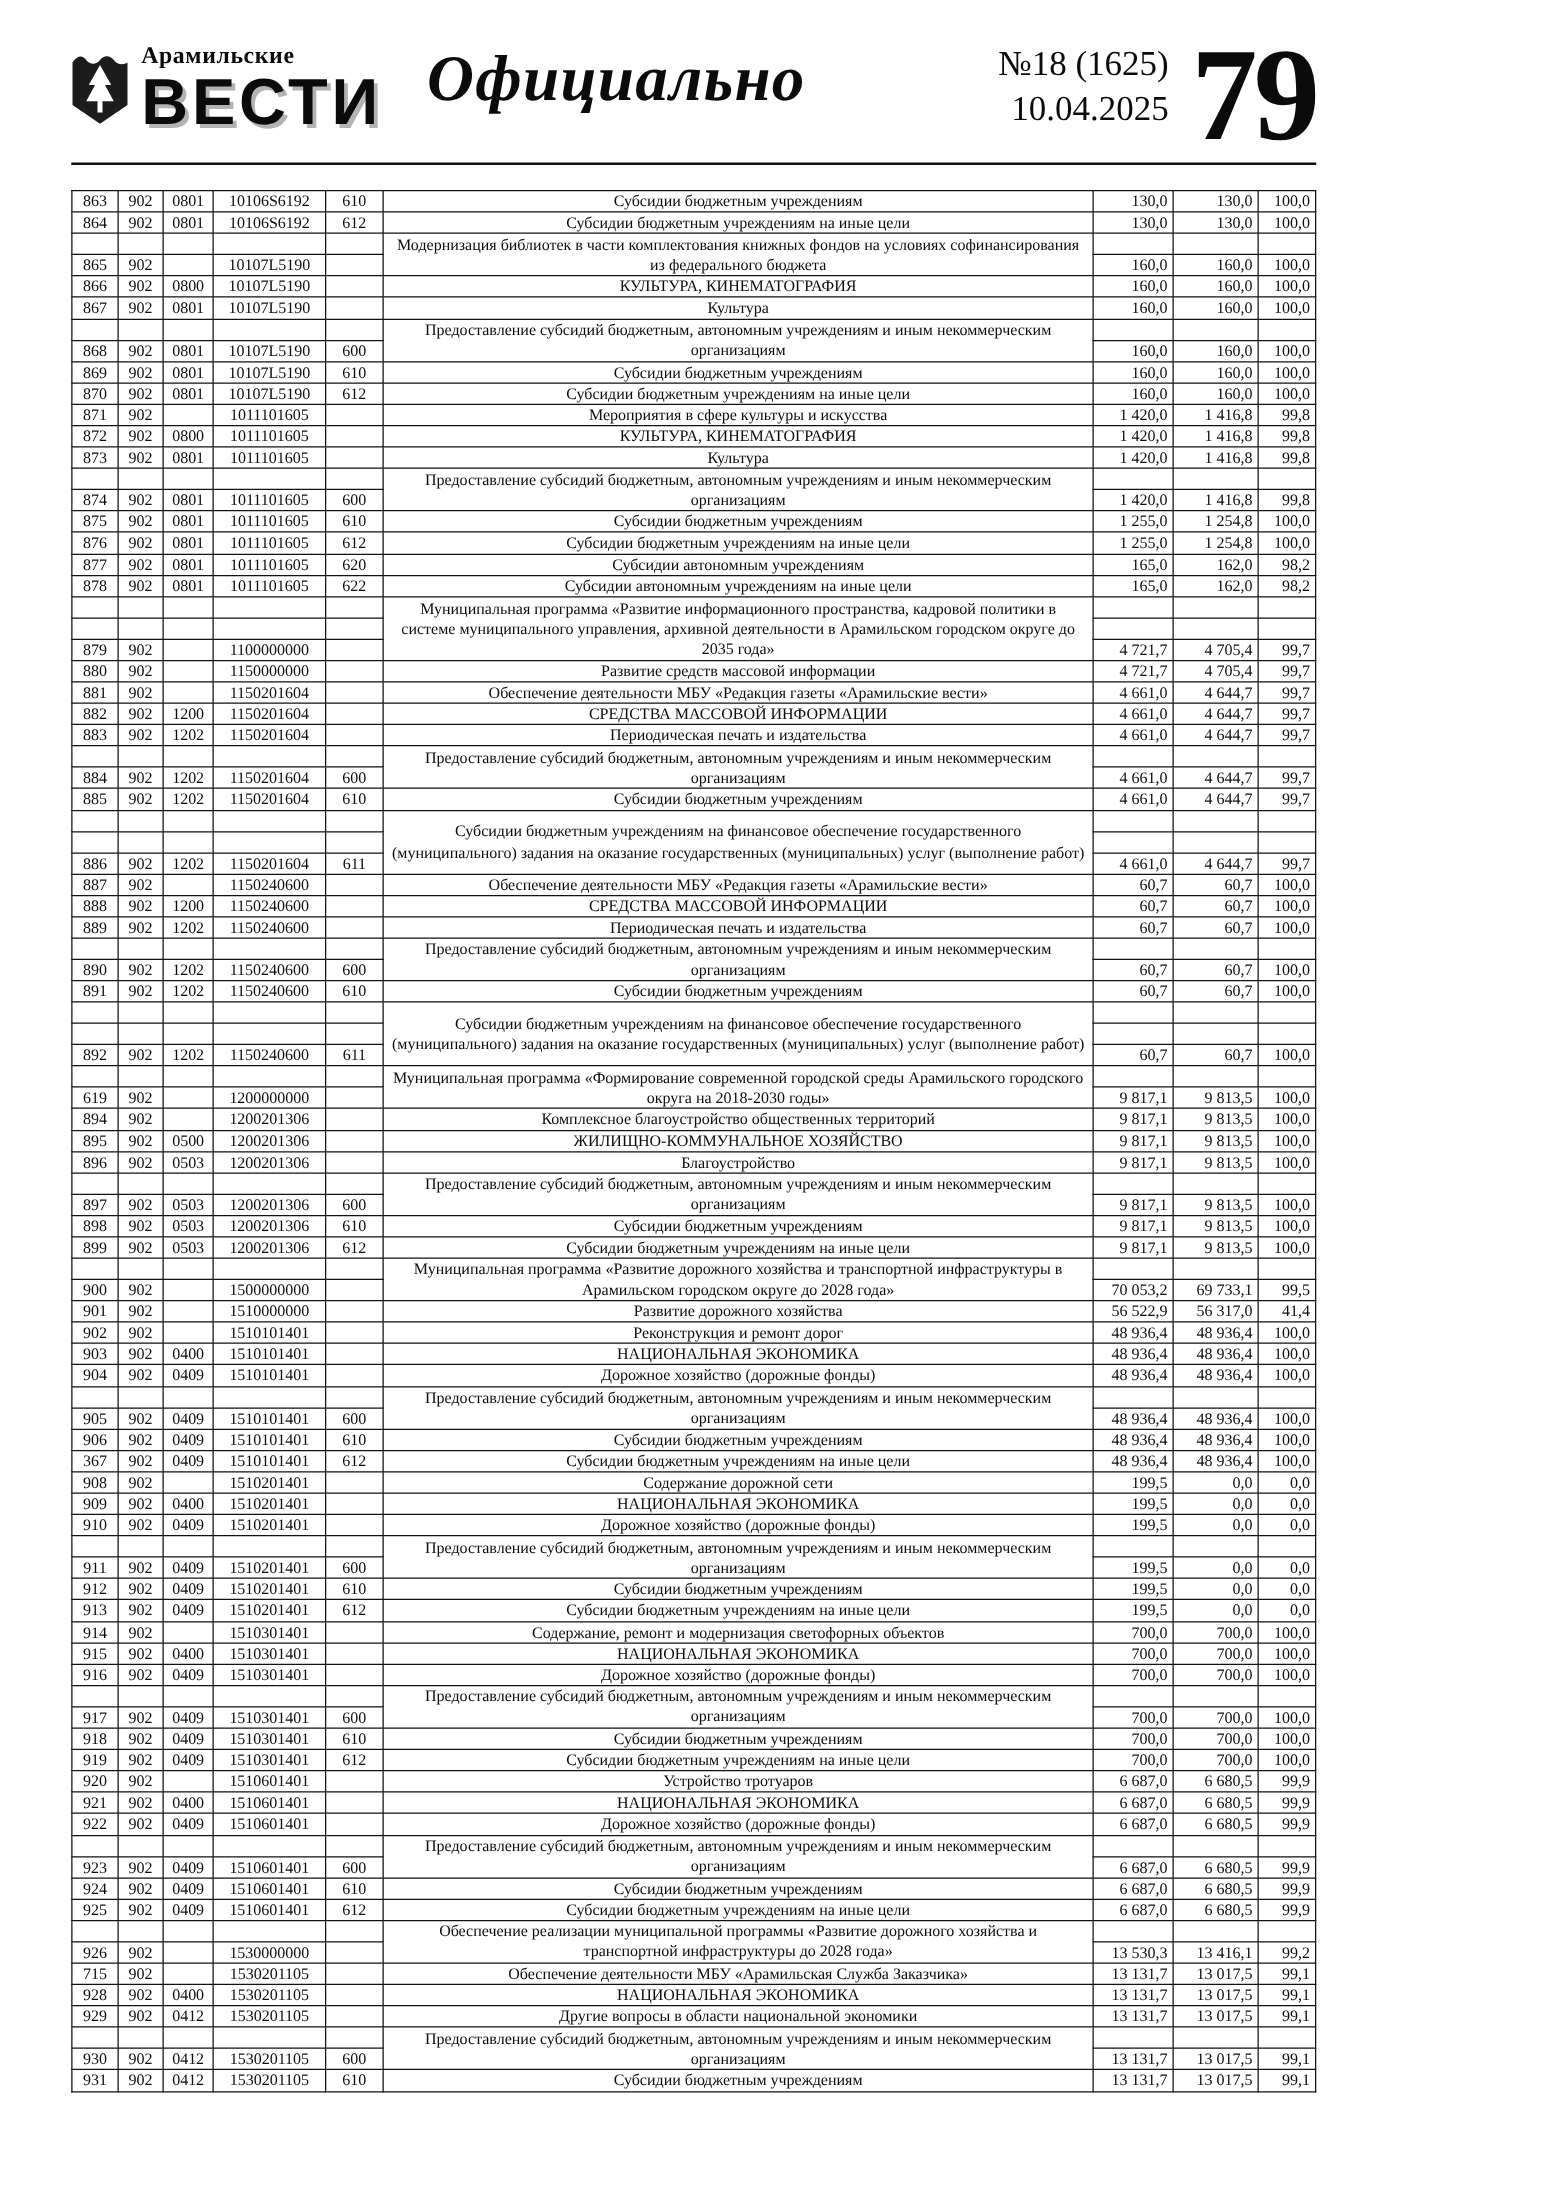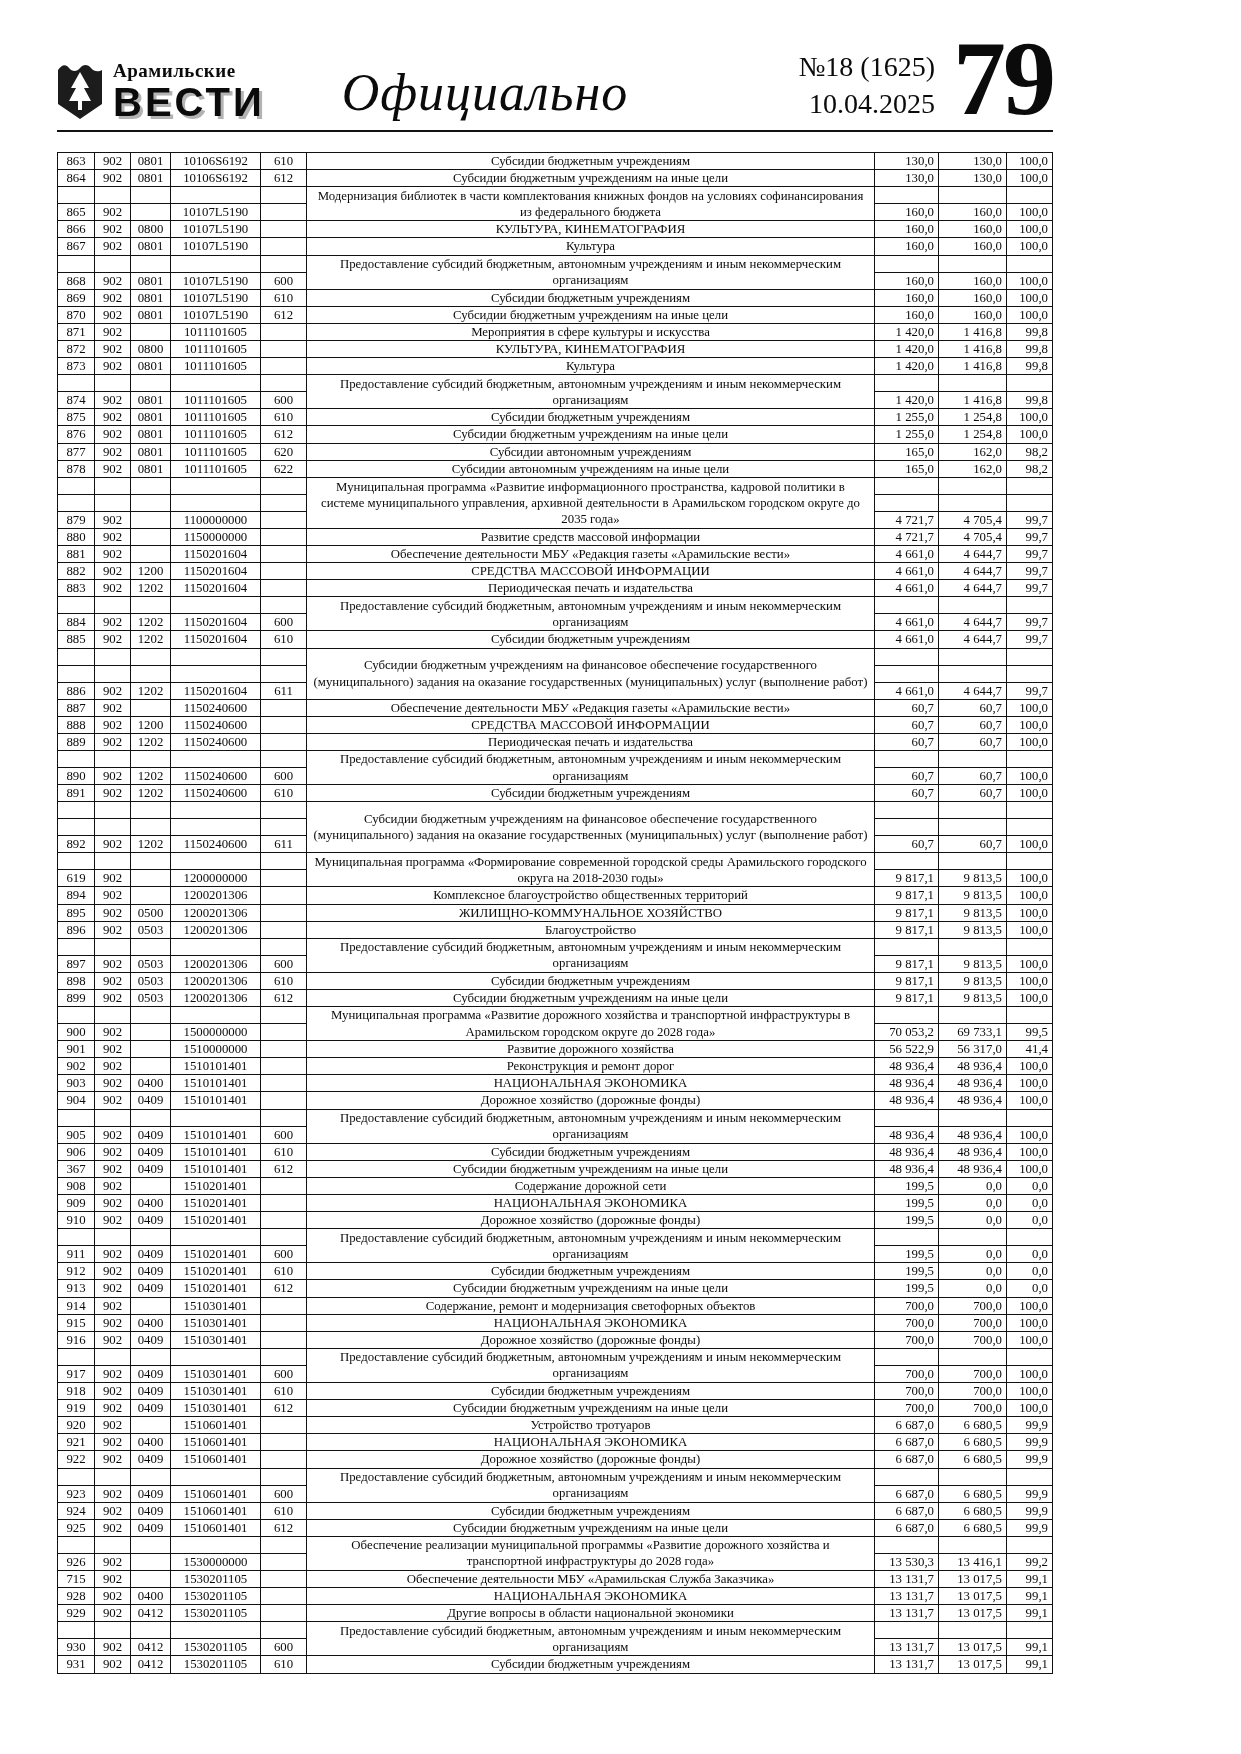--- a/index.html
+++ b/index.html
@@ -2,28 +2,28 @@
 <html><head>
 <meta charset="utf-8">
 <style>
   * { margin:0; padding:0; box-sizing:border-box; }
   html, body { width:1241px; height:1754px; background:#ffffff; overflow:hidden; }
   body { font-family:"Liberation Serif", serif; color:#0b0b0b; }
 
   .page { position:absolute; left:57px; top:34px; width:996px; }
 
   
-  .masthead { display:flex; align-items:flex-end; padding-bottom:8px; border-bottom:2px solid #111; height:98px; }
+  .masthead { display:flex; align-items:flex-start; padding-bottom:8px; border-bottom:2px solid #111; height:98px; }
   .brand { display:flex; align-items:center; gap:10px; flex:0 0 auto; }
   .brand-text { display:flex; flex-direction:column; }
   .brand-top { font-size:19px; font-weight:bold; letter-spacing:.5px; }
-  .brand-bottom { font-family:"Liberation Sans", sans-serif; font-size:40px; font-weight:900;
+  .brand-bottom { font-family:"Liberation Sans", sans-serif; font-size:52px; font-weight:900;
                   letter-spacing:3px; line-height:1; text-shadow:3px 3px 0 #b3b3b3; }
-  .section-title { font-style:italic; font-size:52px; font-weight:400; letter-spacing:1px;
-                   margin-left:77px; margin-right:auto; }
+  .section-title { font-style:italic; font-size:52px; font-weight:700; letter-spacing:1px;
+                   margin-left:36px; margin-right:auto; }
   .issue { text-align:right; font-size:28px; line-height:1.3; white-space:nowrap; }
   .pageno { font-size:106px; font-weight:bold; line-height:.8; letter-spacing:-3px; margin-left:18px; }
 
   
   table { border-collapse:collapse; width:100%; margin-top:20px; table-layout:fixed; }
   td { border:1px solid #111; height:17px; padding:0 3px; vertical-align:bottom;
        font-size:12.8px; line-height:1.26; overflow:hidden; }
   .c-n, .c-grbs, .c-sec, .c-code, .c-vr { text-align:center; }
   .c-name { text-align:center; vertical-align:middle; padding:0 6px; }
   .c-a1, .c-a2, .c-pct { text-align:right; padding-right:4px; }

